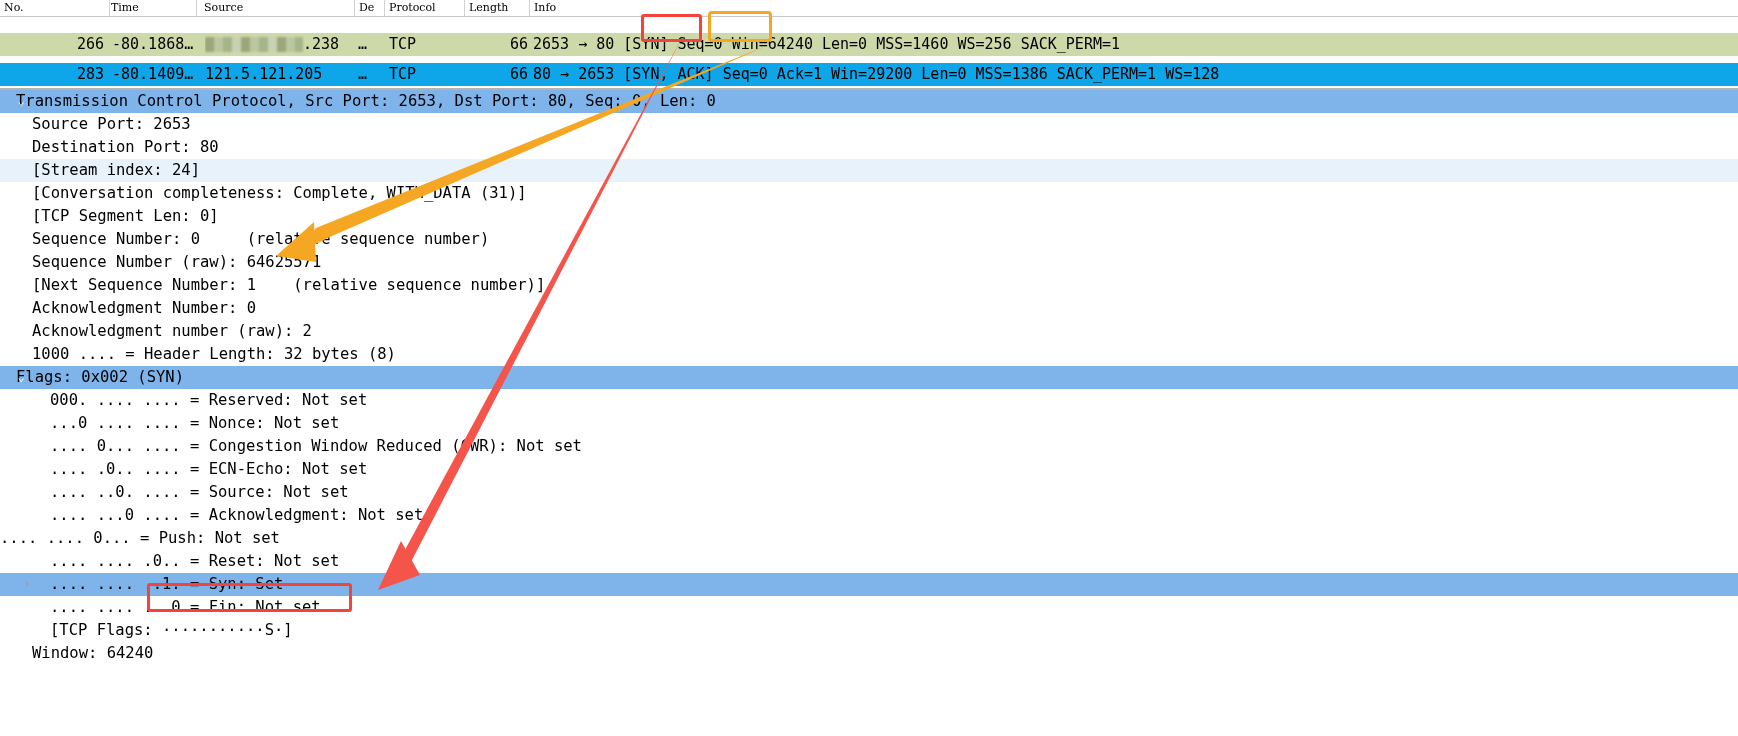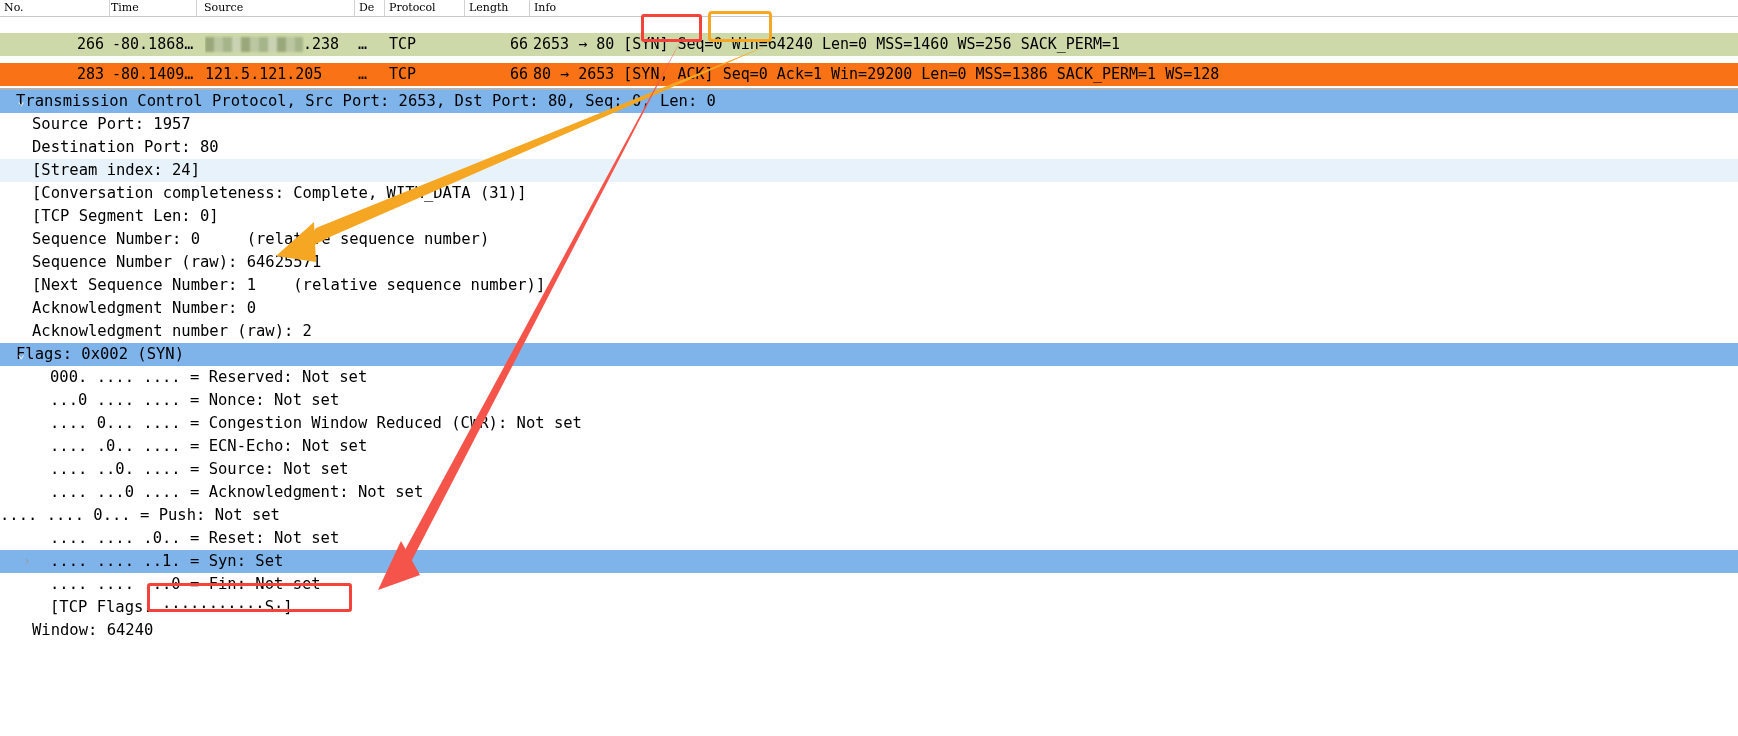--- a/index.html
+++ b/index.html
@@ -27,21 +27,21 @@
     white-space:nowrap;overflow:hidden;
   }
   .pkt-row{
     height:23px;line-height:23px;
     position:relative;
     font-size:15px;
     color:#000;
     white-space:nowrap;
   }
   .pkt-row.selected{background:#cdd9a8;}
-  .pkt-row.normal{background:#f97316;}
+  .pkt-row.normal{background:#0ea5e9;}
   .cell{position:absolute;top:0;height:23px;overflow:hidden;white-space:nowrap;}
   .cell.r{text-align:right;}
   .blur-ip{
     display:inline-block;vertical-align:middle;
     height:15px;border-radius:1px;
     background:
       repeating-linear-gradient(90deg,
         rgba(150,165,120,.95) 0px, rgba(150,165,120,.95) 9px,
         rgba(186,198,160,.95) 9px, rgba(186,198,160,.95) 18px,
         rgba(163,178,135,.95) 18px, rgba(163,178,135,.95) 27px,
@@ -122,30 +122,31 @@
     <div class="cell" style="left:205px;width:150px;"><span class="blur-ip light" style="width:98px;"></span><span>.238</span></div>
     <div class="cell" style="left:358px;width:28px;">…</div>
     <div class="cell" style="left:389px;width:76px;">TCP</div>
     <div class="cell r" style="left:465px;width:63px;">54</div>
     <div class="cell" style="left:533px;width:1200px;"><span>2653 → 80</span><span> </span><span>[ACK]</span><span> </span><span>Seq=1</span><span> </span><span>Ack=1 Win=131584 Len=0</span></div>
   </div>
 </div>
 
 <div id="detail-pane">
     <div class="det-row sel"><span class="twisty white">⌄</span><span class="det-text" style="margin-left: 16px;">Transmission Control Protocol, Src Port: 2653, Dst Port: 80, Seq: 0, Len: 0</span></div>
-    <div class="det-row"><span class="det-text" style="margin-left: 32px;">Source Port: 1957</span></div>
+    <div class="det-row"><span class="det-text" style="margin-left: 32px;">Source Port: 2653</span></div>
     <div class="det-row"><span class="det-text" style="margin-left: 32px;">Destination Port: 80</span></div>
     <div class="det-row alt"><span class="det-text" style="margin-left: 32px;">[Stream index: 24]</span></div>
     <div class="det-row"><span class="det-text" style="margin-left: 32px;">[Conversation completeness: Complete, WITH_DATA (31)]</span></div>
     <div class="det-row"><span class="det-text" style="margin-left: 32px;">[TCP Segment Len: 0]</span></div>
     <div class="det-row"><span class="det-text" style="margin-left: 32px;">Sequence Number: 0     (relative sequence number)</span></div>
     <div class="det-row"><span class="det-text" style="margin-left: 32px;">Sequence Number (raw): 64625571</span></div>
     <div class="det-row"><span class="det-text" style="margin-left: 32px;">[Next Sequence Number: 1    (relative sequence number)]</span></div>
     <div class="det-row"><span class="det-text" style="margin-left: 32px;">Acknowledgment Number: 0</span></div>
     <div class="det-row"><span class="det-text" style="margin-left: 32px;">Acknowledgment number (raw): 2</span></div>
+    <div class="det-row"><span class="det-text" style="margin-left: 32px;">1000 .... = Header Length: 32 bytes (8)</span></div>
     <div class="det-row sel"><span class="twisty white">⌄</span><span class="det-text" style="margin-left: 16px;">Flags: 0x002 (SYN)</span></div>
     <div class="det-row"><span class="det-text" style="margin-left: 50px;">000. .... .... = Reserved: Not set</span></div>
     <div class="det-row"><span class="det-text" style="margin-left: 50px;">...0 .... .... = Nonce: Not set</span></div>
     <div class="det-row"><span class="det-text" style="margin-left: 50px;">.... 0... .... = Congestion Window Reduced (CWR): Not set</span></div>
     <div class="det-row"><span class="det-text" style="margin-left: 50px;">.... .0.. .... = ECN-Echo: Not set</span></div>
     <div class="det-row"><span class="det-text" style="margin-left: 50px;">.... ..0. .... = Source: Not set</span></div>
     <div class="det-row"><span class="det-text" style="margin-left: 50px;">.... ...0 .... = Acknowledgment: Not set</span></div>
     <div class="det-row"><span class="det-text" style="">.... .... 0... = Push: Not set</span></div>
     <div class="det-row"><span class="det-text" style="margin-left: 50px;">.... .... .0.. = Reset: Not set</span></div>
     <div class="det-row sel"><span class="twisty white" style="color: rgb(154, 154, 154); left: 20px;">›</span><span class="det-text" style="margin-left: 50px;">.... .... ..1. = Syn: Set</span></div>

